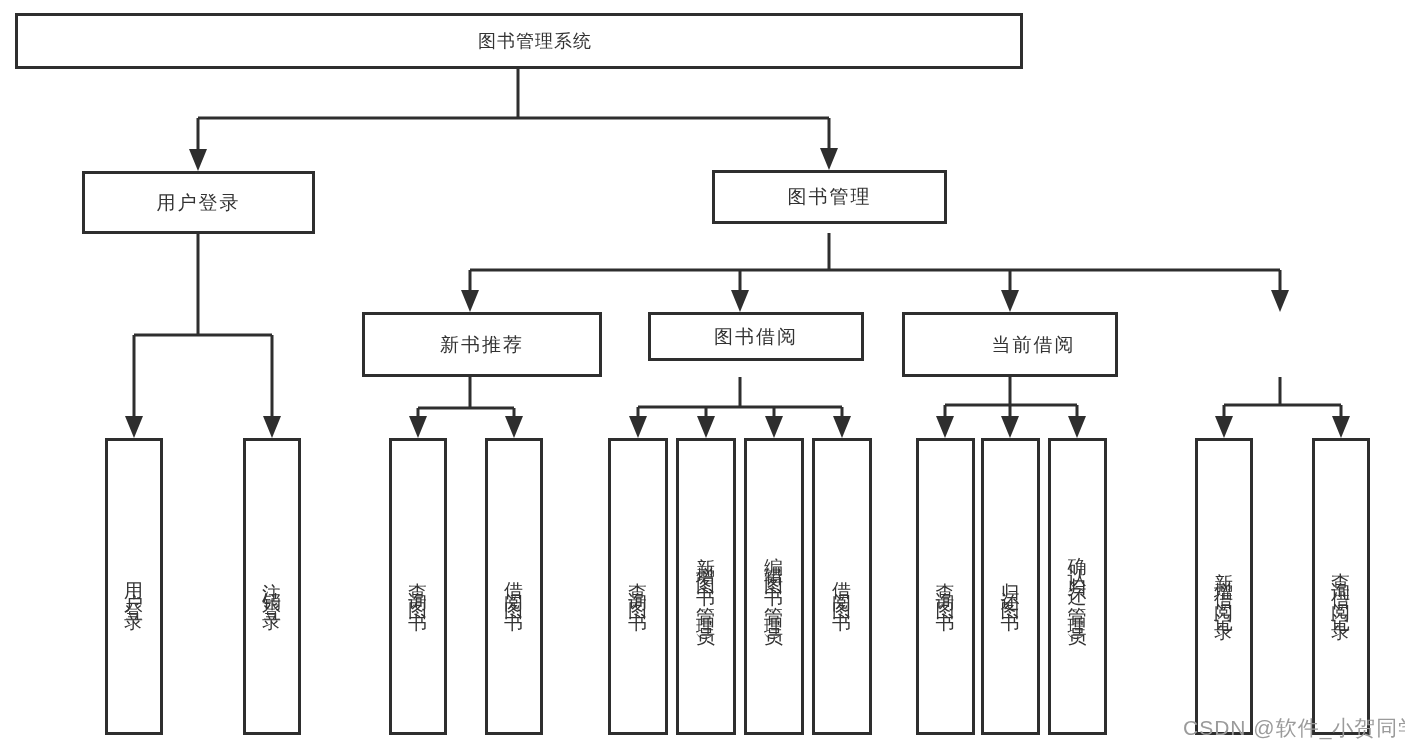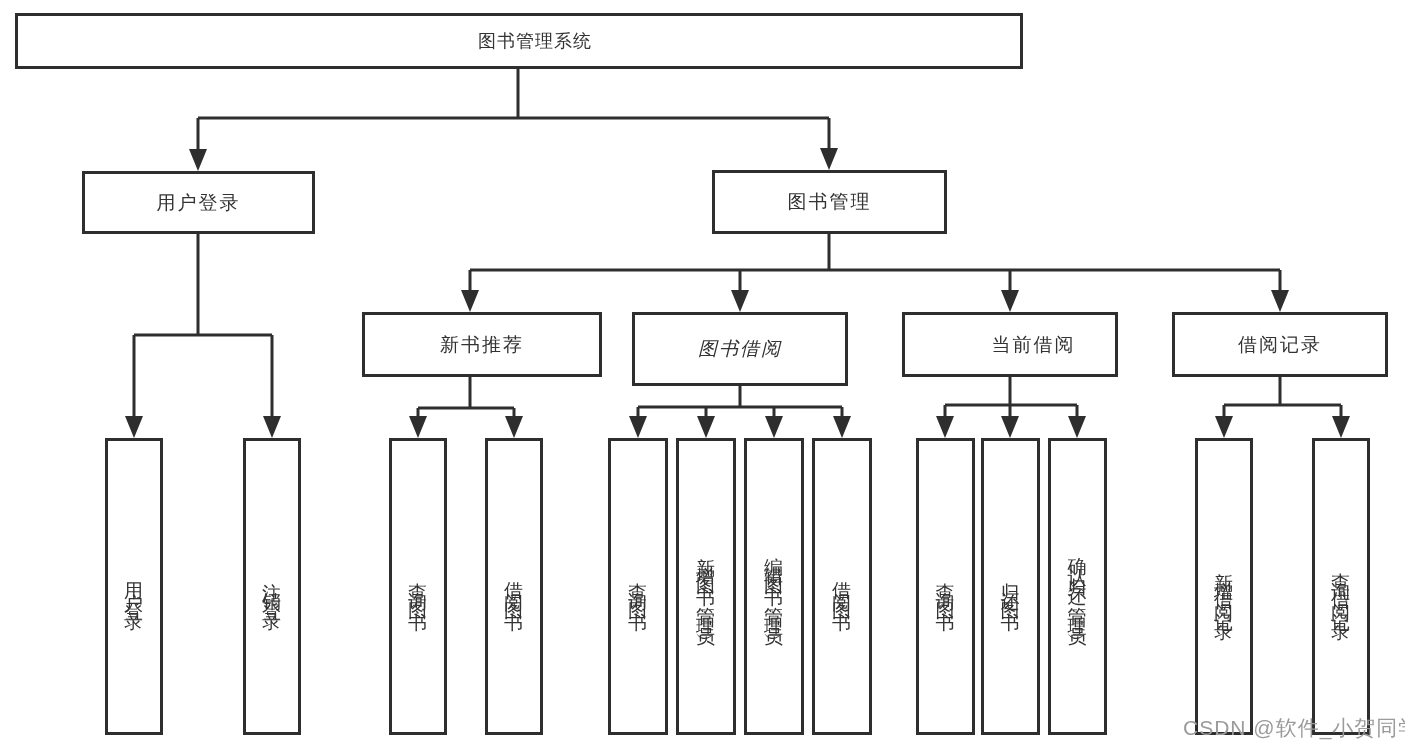--- a/index.html
+++ b/index.html
@@ -108,35 +108,32 @@
     </g>
   </svg>
 
   <div class="box" style="left:15px;top:13px;width:1008px;height:56px;padding-left:32px;">
     <span class="h-label root-label">图书管理系统</span>
   </div>
 
   <div class="box" style="left:82px;top:171px;width:233px;height:63px;">
     <span class="h-label">用户登录</span>
   </div>
-  <div class="box" style="left:712px;top:170px;width:235px;height:64px;">
+  <div class="box" style="left:712px;top:170px;width:235px;height:54px;">
     <span class="h-label">图书管理</span>
   </div>
 
   <div class="box" style="left:362px;top:312px;width:240px;height:65px;">
     <span class="h-label">新书推荐</span>
   </div>
-  <div class="box" style="left:632px;top:312px;width:216px;height:74px;font-style:italic;">
+  <div class="box" style="left:648px;top:312px;width:216px;height:49px;">
     <span class="h-label">图书借阅</span>
   </div>
   <div class="box" style="left:902px;top:312px;width:216px;height:65px;padding-left:47px;">
     <span class="h-label">当前借阅</span>
-  </div>
-  <div class="box" style="left:1172px;top:312px;width:216px;height:65px;">
-    <span class="h-label">借阅记录</span>
   </div>
 
   <div class="box" style="left:105px;top:438px;width:58px;height:297px;">
     <span class="vtext">用户登录</span>
   </div>
   <div class="box" style="left:243px;top:438px;width:58px;height:297px;">
     <span class="vtext">注销登录</span>
   </div>
 
   <div class="box" style="left:389px;top:438px;width:58px;height:297px;">

